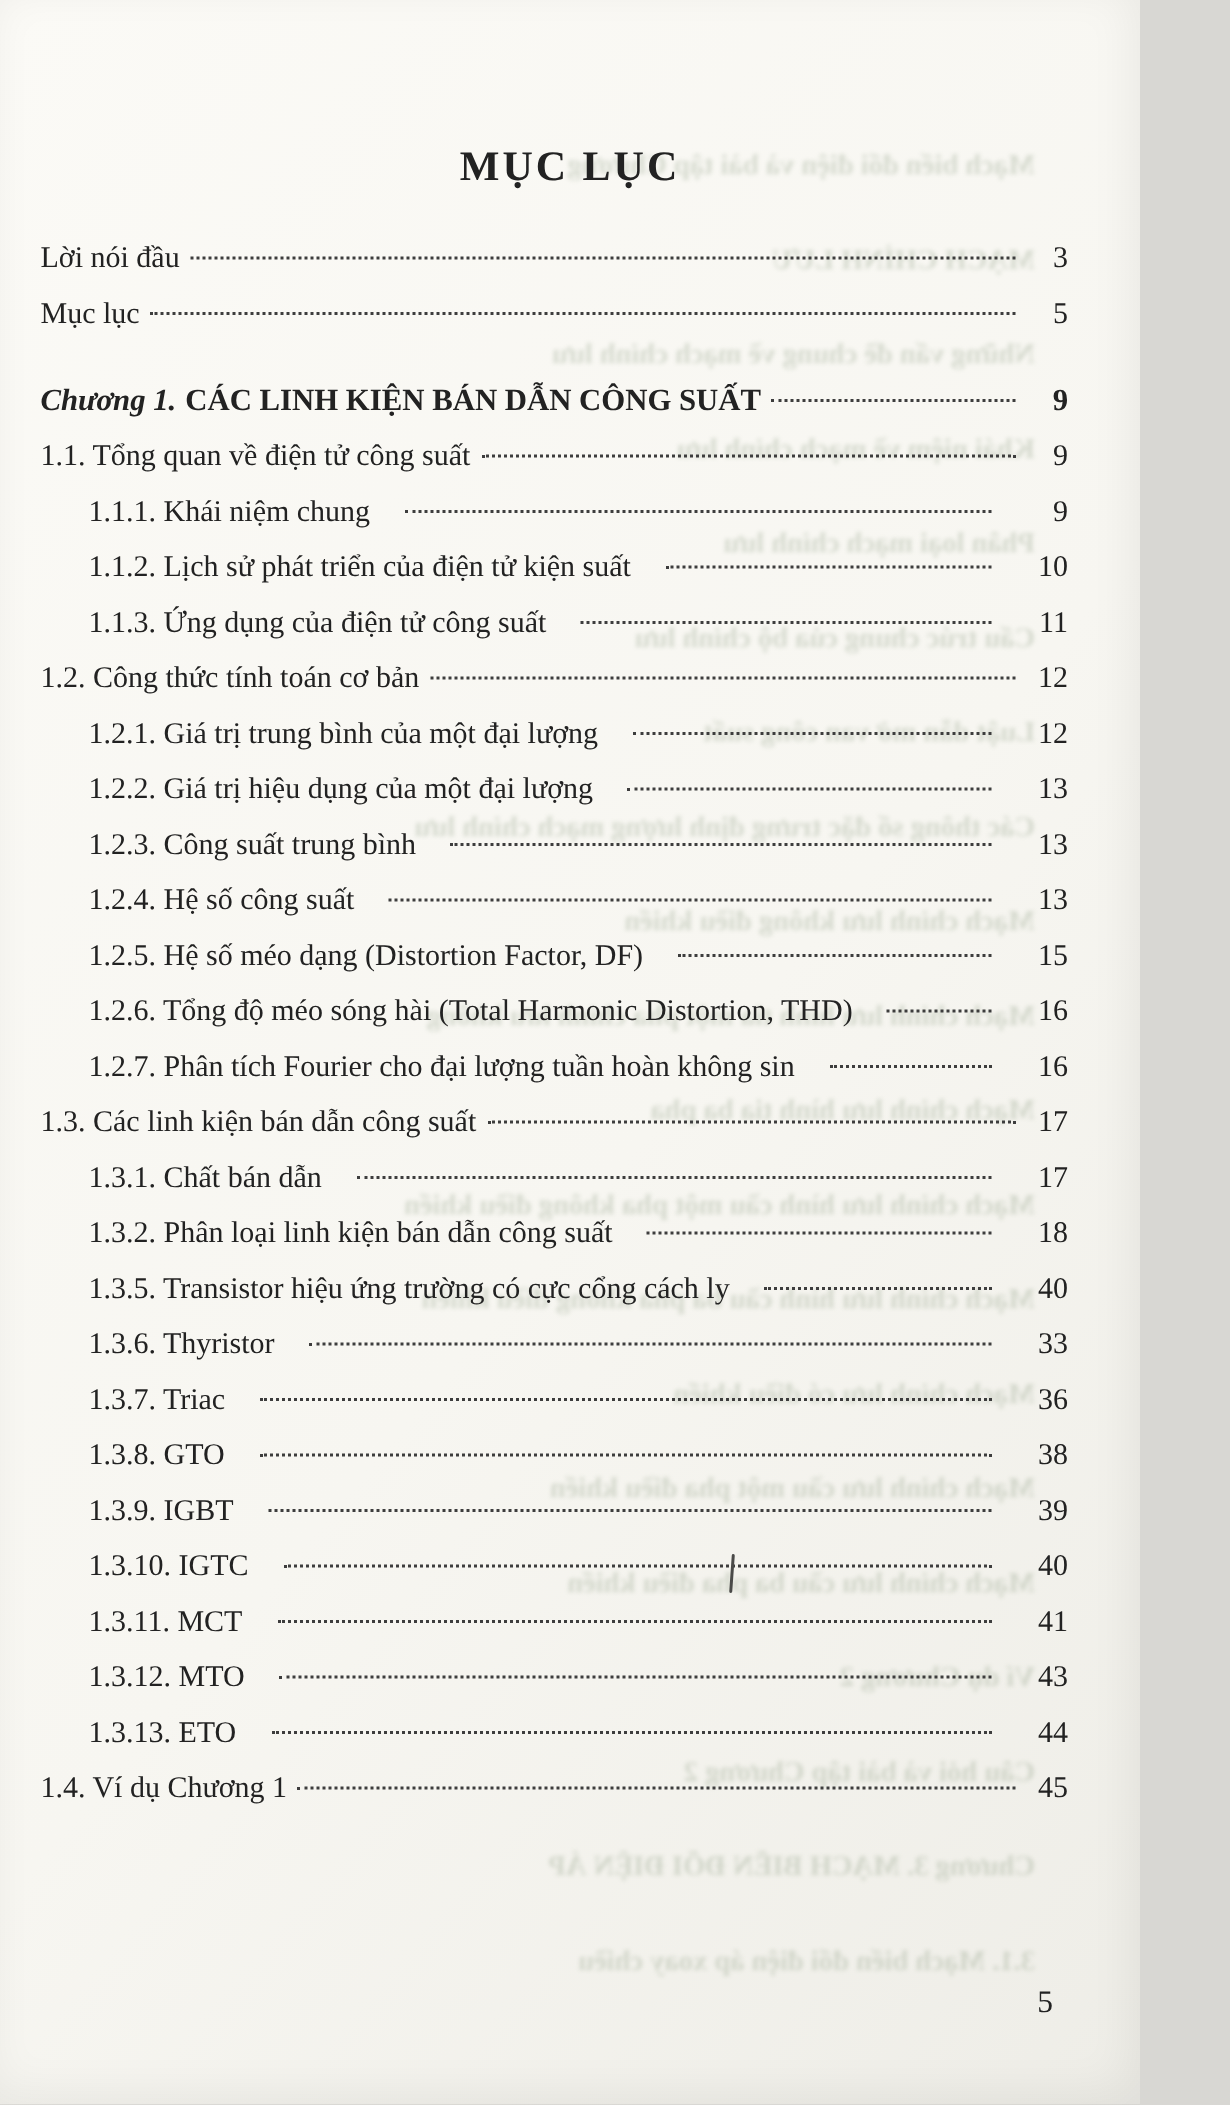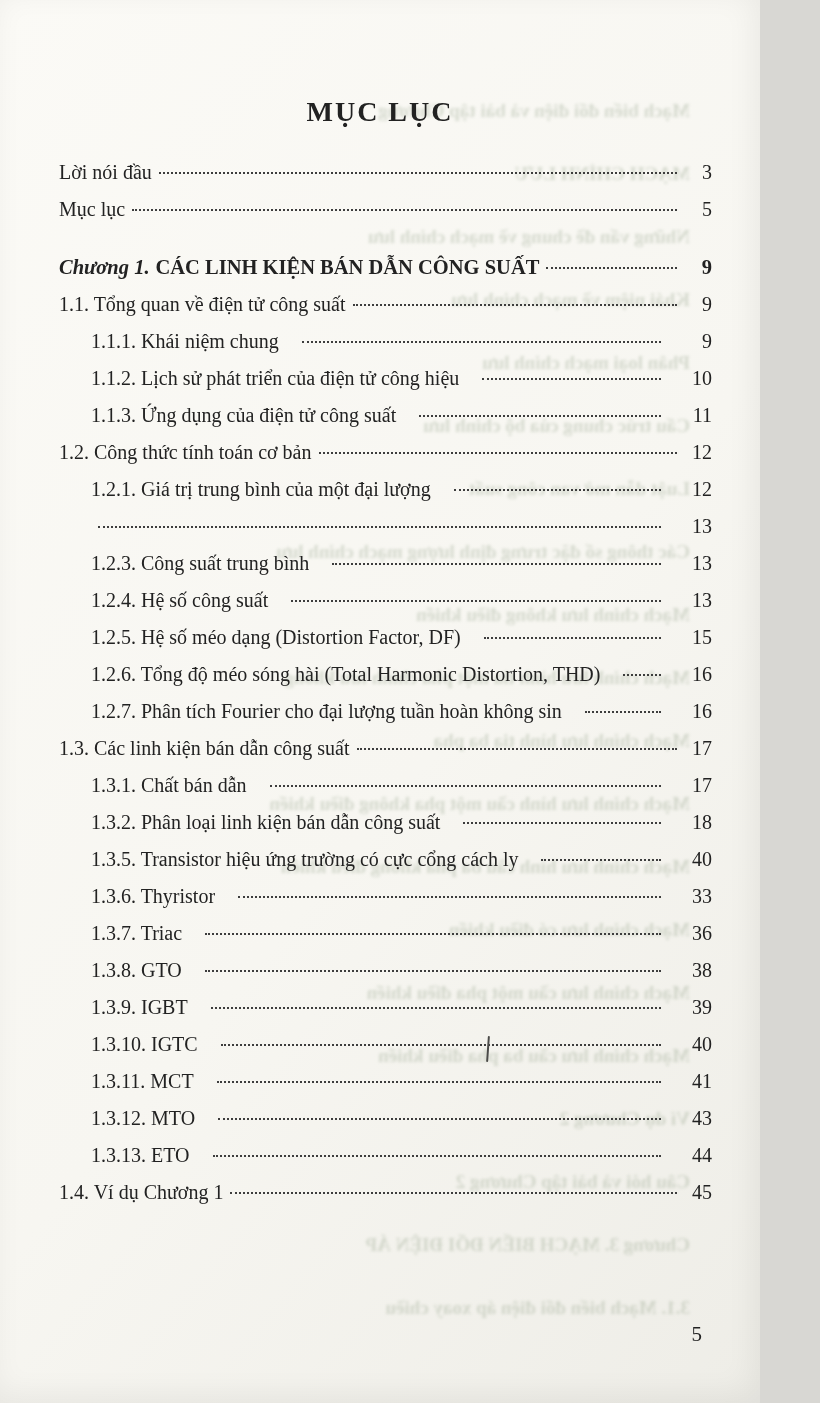--- a/index.html
+++ b/index.html
@@ -39,21 +39,20 @@
     text-align: center;
     font-size: 28px;
     font-weight: bold;
     letter-spacing: 2px;
     padding-top: 96px;
   }
 
   .toc {
     position: relative; z-index: 2;
     padding: 26px 48px 0 27px;
-    margin-left: 32px;
   }
   .row {
     display: flex;
     align-items: baseline;
     font-size: 20px;
     line-height: 37px;
   }
   .row .label { white-space: nowrap; }
   .leader {
     flex: 1;
@@ -131,40 +130,41 @@
         <span class="label">1.1. Tổng quan về điện tử công suất</span>
         <span class="leader"></span>
         <span class="pagenum">9</span>
       </div>
       <div class="row level-2">
         <span class="label">1.1.1. Khái niệm chung</span>
         <span class="leader"></span>
         <span class="pagenum">9</span>
       </div>
       <div class="row level-2">
-        <span class="label">1.1.2. Lịch sử phát triển của điện tử công hiệu</span>
+        <span class="label">1.1.2. Lịch sử phát triển của điện tử kiện suất</span>
         <span class="leader"></span>
         <span class="pagenum">10</span>
       </div>
       <div class="row level-2">
         <span class="label">1.1.3. Ứng dụng của điện tử công suất</span>
         <span class="leader"></span>
         <span class="pagenum">11</span>
       </div>
       <div class="row level-1">
         <span class="label">1.2. Công thức tính toán cơ bản</span>
         <span class="leader"></span>
         <span class="pagenum">12</span>
       </div>
       <div class="row level-2">
         <span class="label">1.2.1. Giá trị trung bình của một đại lượng</span>
         <span class="leader"></span>
         <span class="pagenum">12</span>
       </div>
       <div class="row level-2">
+        <span class="label">1.2.2. Giá trị hiệu dụng của một đại lượng</span>
         <span class="leader"></span>
         <span class="pagenum">13</span>
       </div>
       <div class="row level-2">
         <span class="label">1.2.3. Công suất trung bình</span>
         <span class="leader"></span>
         <span class="pagenum">13</span>
       </div>
       <div class="row level-2">
         <span class="label">1.2.4. Hệ số công suất</span>

